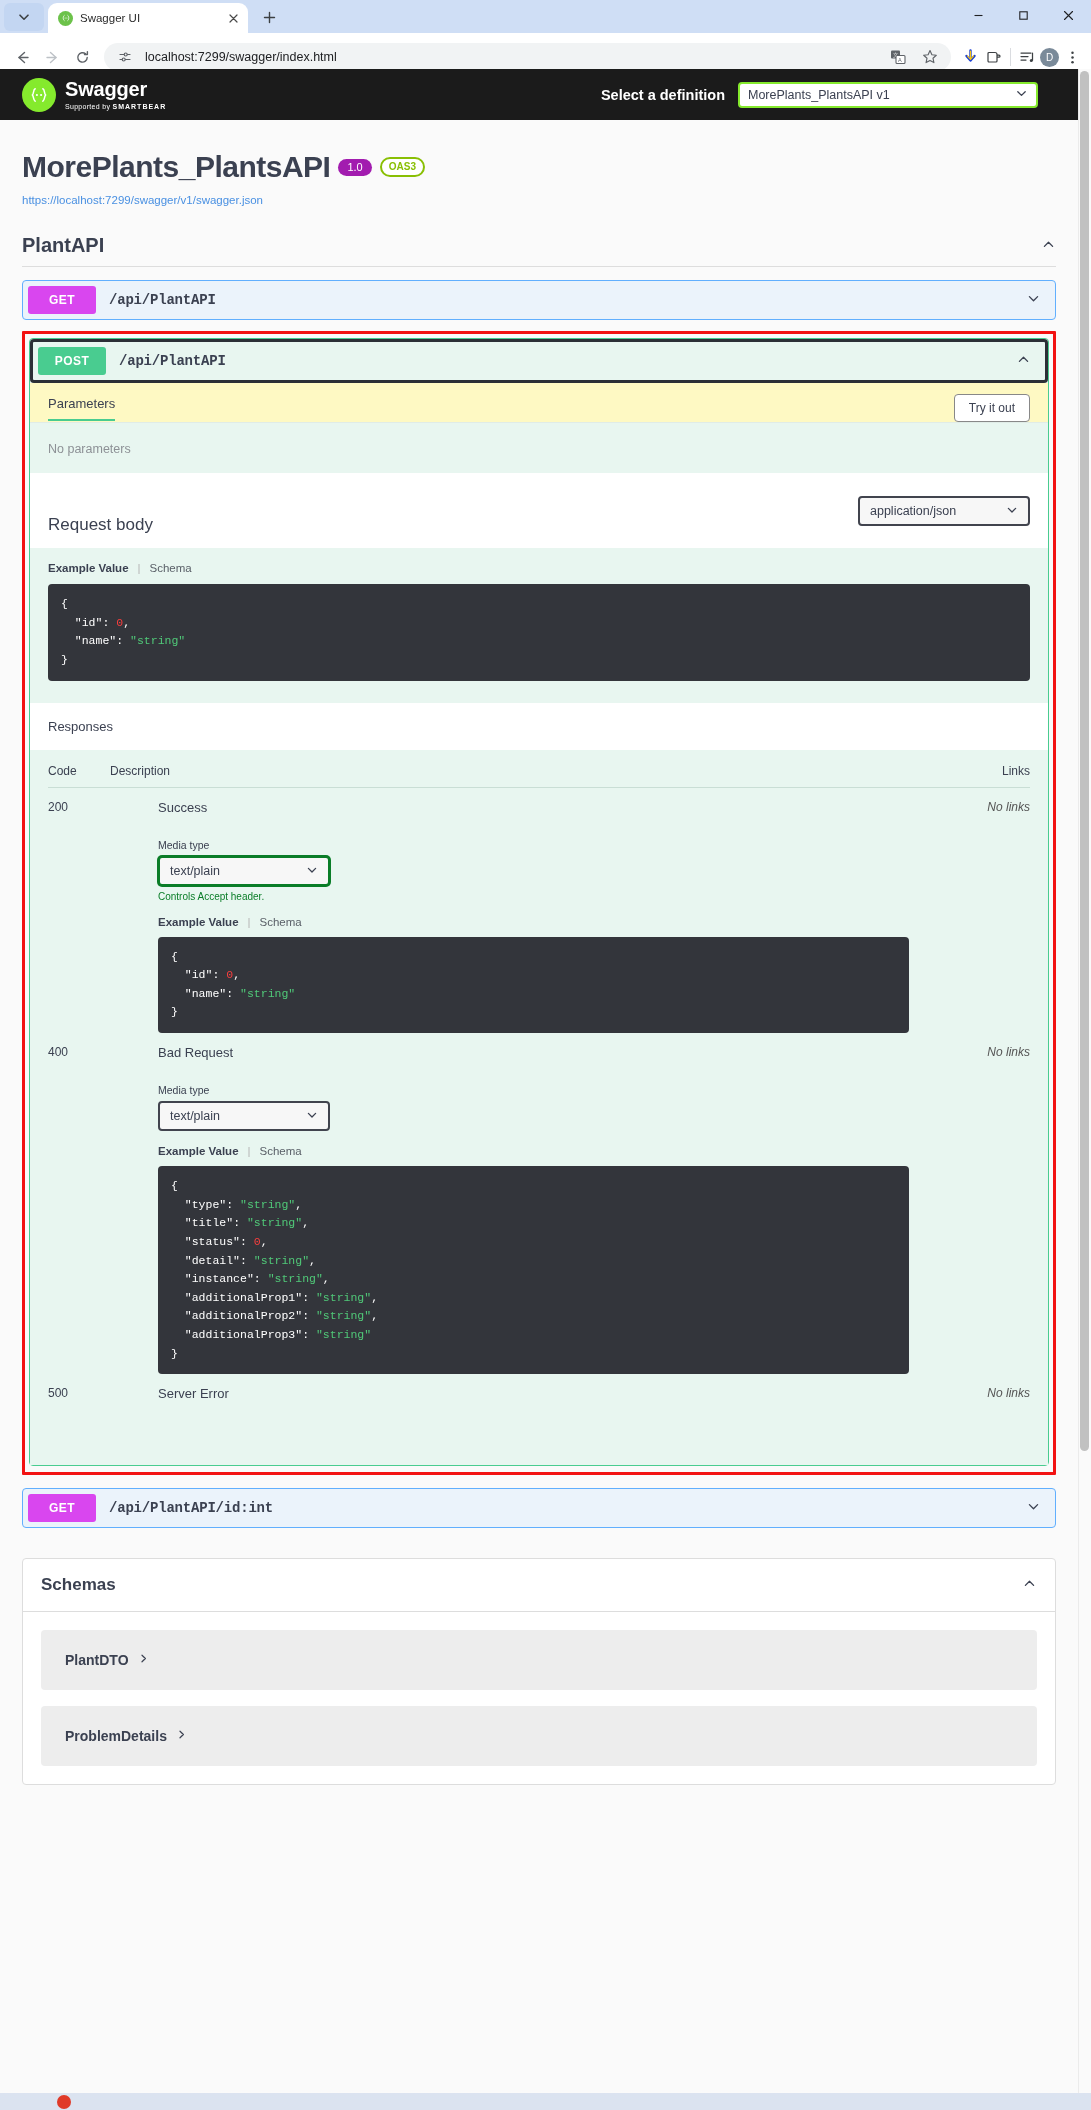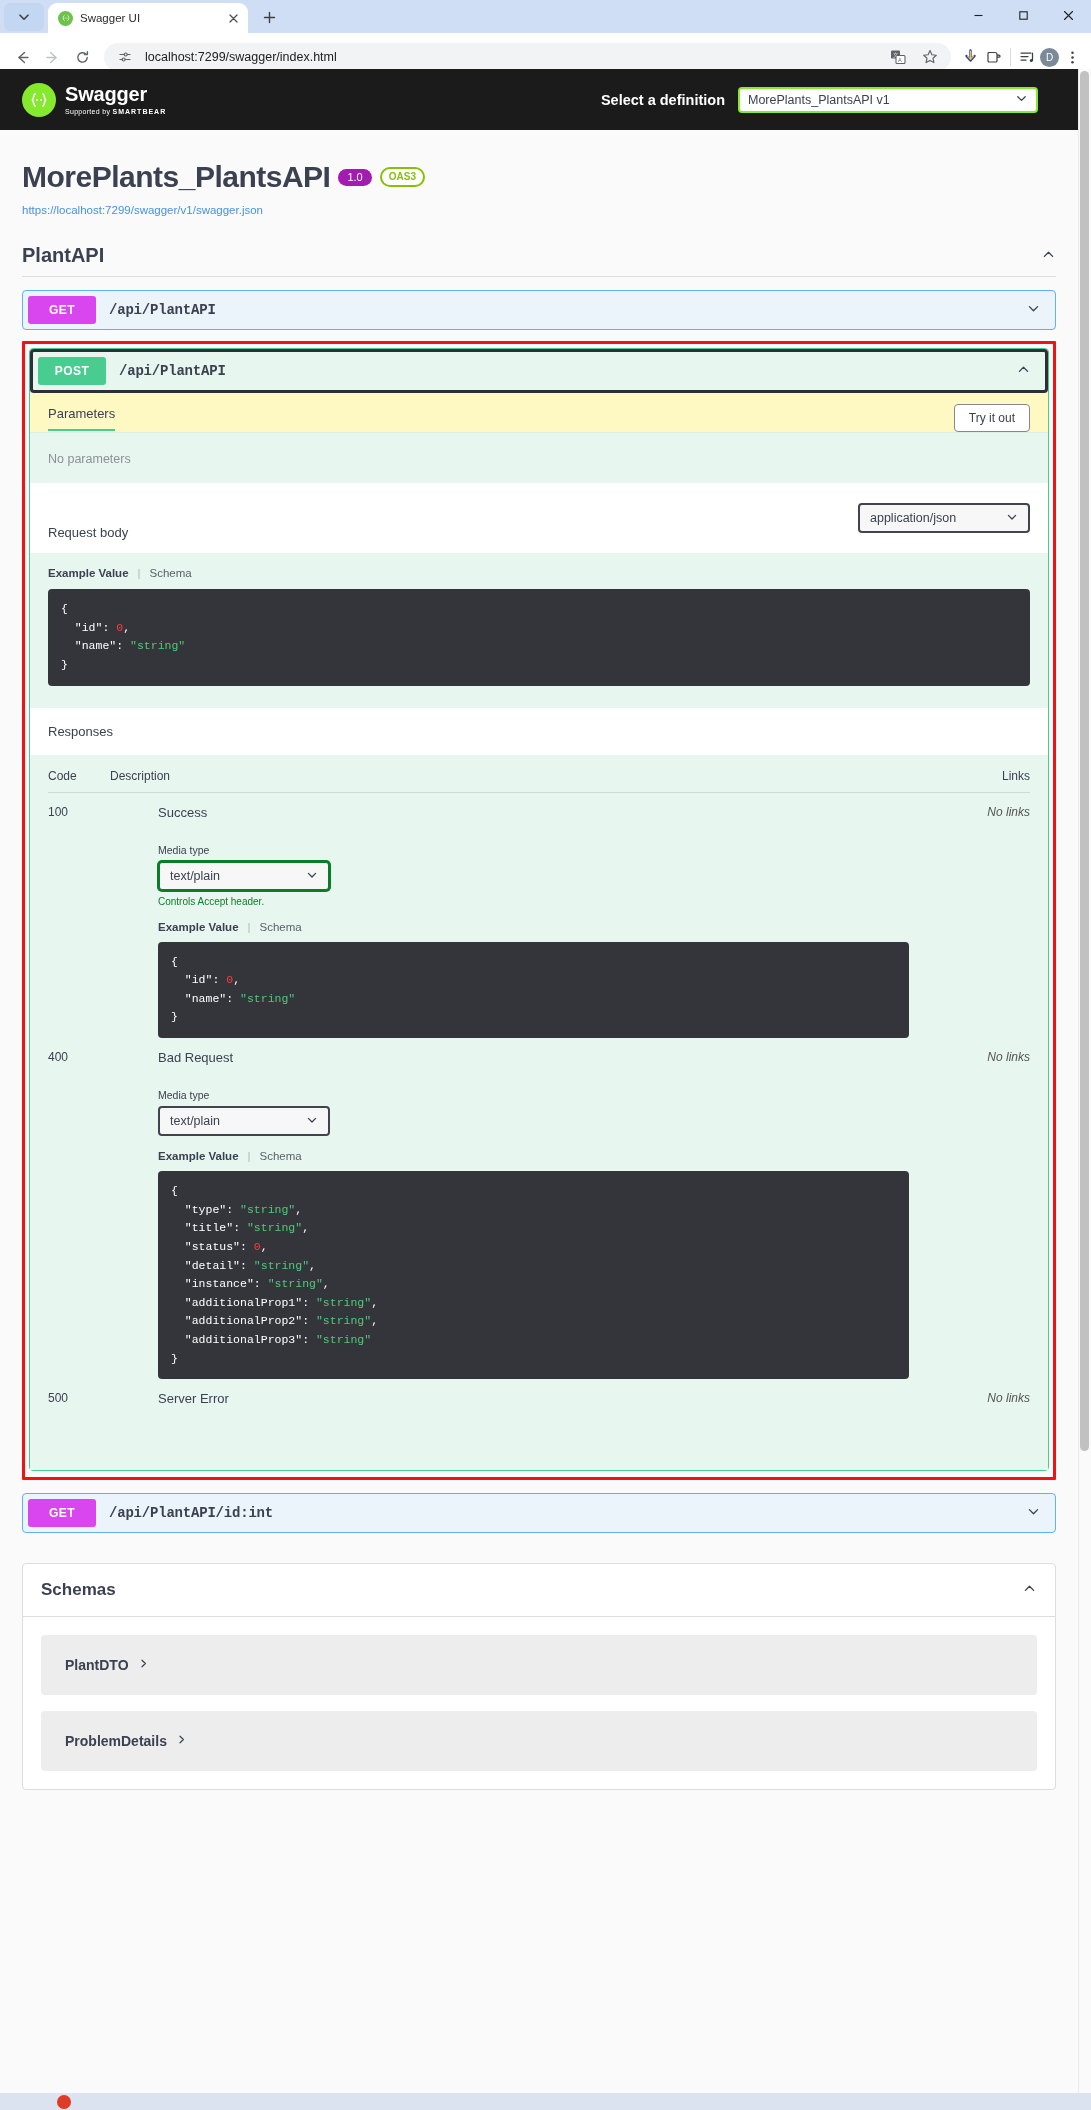--- a/index.html
+++ b/index.html
@@ -74,21 +74,21 @@
     border-left: 1px solid #ebebeb;
   }
   .scrollbar-thumb {
     position:absolute; right: 2px; top: 2px; width: 9px; height: 1380px;
     background: #c1c1c1; border-radius: 5px;
   }
   .content { width: 1078px; }
 
   
   .swagger-topbar {
-    background: #1b1b1b; height: 61px; display: flex; align-items: center;
+    background: #1b1b1b; height: 51px; display: flex; align-items: center;
     padding: 0 22px;
   }
   .logo-wrap { display:flex; align-items:center; gap: 9px; }
   .logo-mark { width: 34px; height: 34px; border-radius: 50%; background: #85ea2d;
                display:flex; align-items:center; justify-content:center; }
   .logo-text { color:#fff; font-size: 20px; font-weight: 700; letter-spacing: -0.2px; line-height: 1; }
   .logo-sub { color:#fff; font-size: 7px; letter-spacing: .3px; margin-top: 3px;}
   .logo-sub b { font-weight: 700; letter-spacing: 1px; }
   .select-def-label {
     color:#fff; font-weight: 700; font-size: 14.5px; margin-left: auto;
@@ -165,21 +165,21 @@
   .tryout-btn {
     border: 1px solid #888; border-radius: 4px; background: #fff; color:#3b4151;
     font-size: 12px; padding: 6px 14px; cursor: pointer;
   }
   .params-area { background: #e8f6f0; padding: 16px 18px; border-top: 1px solid #e0ece7;}
   .no-params { color: #8d9196; font-size: 12.5px; }
   .request-body-row {
     background:#fff; display:flex; align-items:center; justify-content: space-between;
     padding: 13px 18px;
   }
-  .rb-label { font-size: 13px; color: #3b4151; margin-top: 29px; }
+  .rb-label { font-size: 17px; color: #3b4151; margin-top: 29px; }
   .ct-select {
     border: 2px solid #41444e; border-radius: 4px; background: #f7f7f7; color: #3b4151;
     font-size: 12.5px; padding: 6px 10px; width: 172px; display: flex; align-items: center;
     cursor: pointer;
   }
   .ct-select .caret { margin-left: auto; font-size: 11px; }
 
   .example-area { background:#e8f6f0; padding: 14px 18px 22px 18px; }
   .ex-tabs { display:flex; align-items:center; gap: 9px; font-size: 11.5px; color:#3b4151; }
   .ex-tabs .active { font-weight: 700; }
@@ -501,21 +501,21 @@
                   <thead>
                     <tr>
                       <th class="resp-th th-code">Code</th>
                       <th class="resp-th">Description</th>
                       <th class="resp-th th-links">Links</th>
                     </tr>
                   </thead>
                   <tbody>
 
                     <tr class="resp-row">
-                      <td class="resp-code">100</td>
+                      <td class="resp-code">200</td>
                       <td>
                         <div class="resp-desc">Success</div>
                         <div style="padding-left:48px;">
                           <div class="media-label">Media type</div>
                           <div class="media-select focus-green">
                             <span>text/plain</span>
                             <span class="caret">
                               <svg width="12" height="12" viewBox="0 0 12 12">
                                   <path d="M2.4 4.4 L6 8 L9.6 4.4" stroke="#3b4151" stroke-width="1.3" fill="none" stroke-linecap="round" stroke-linejoin="round"></path>
                                 </svg>

